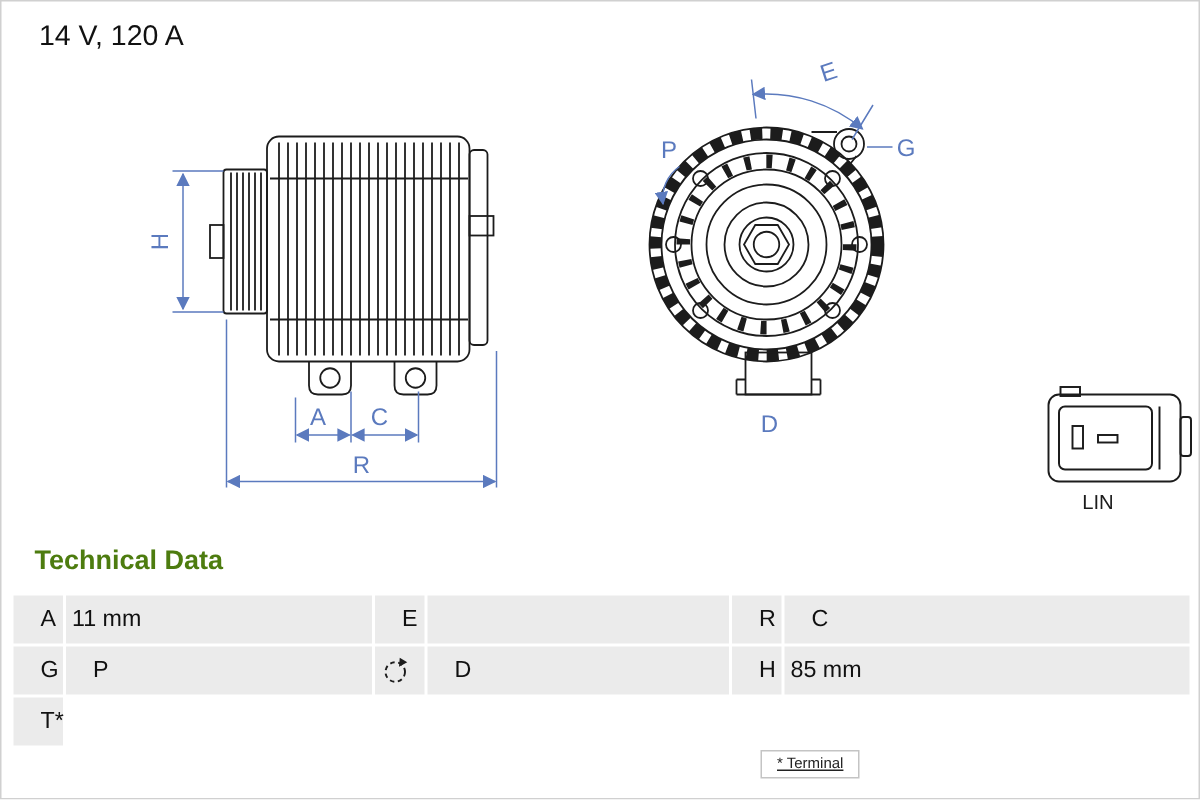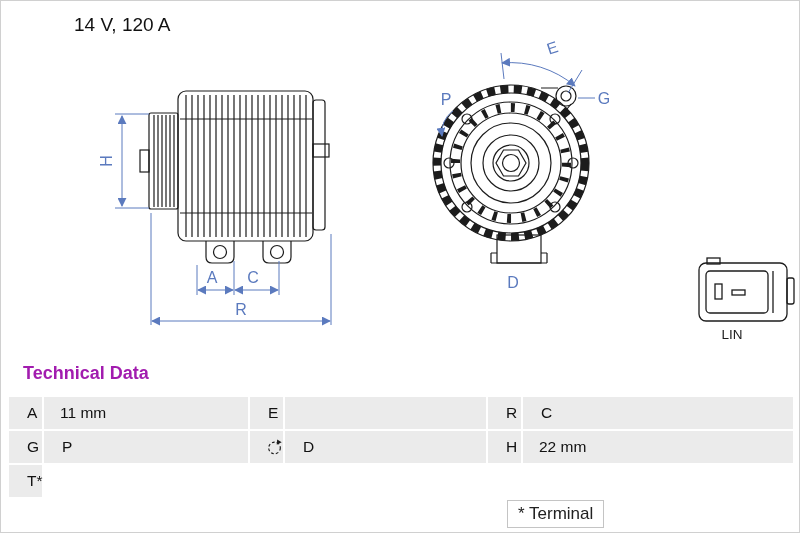--- a/index.html
+++ b/index.html
@@ -1,31 +1,31 @@
 <!DOCTYPE html>
 <html><head>
 <meta charset="utf-8">
 <style>
   * { margin:0; padding:0; box-sizing:border-box; }
   html,body { background:#fff; font-family:"Liberation Sans", sans-serif; }
   .canvas { position:relative; width:800px; height:533px; background:#fff;
             border:1px solid #d0d0d0; overflow:hidden; }
-  .header-title { position:absolute; left:25px; top:13px; font-size:19px; color:#111;margin-left:48px; }
+  .header-title { position:absolute; left:25px; top:13px; font-size:19px; color:#111; }
   .drawing-svg { position:absolute; left:0; top:0; font-family:"Liberation Sans", sans-serif; }
-  .td-title { position:absolute; left:22px; top:362px; font-size:18px; font-weight:bold; color:#a21caf; }
+  .td-title { position:absolute; left:22px; top:362px; font-size:18px; font-weight:bold; color:#4d7c0f; }
   .data-table { position:absolute; left:8px; top:396px; width:784px;
                 display:grid; grid-template-columns:33px 204px 33px 201px 33px 270px;
                 grid-auto-rows:32px; gap:2px; }
   .cell { background:#ebebeb; display:flex; align-items:center; font-size:15.5px;
           color:#111; white-space:nowrap; }
   .cell.letter { padding-left:18px; }
-  .cell.value  { padding-left:16px;text-align:center; }
+  .cell.value  { padding-left:4px;text-align:center; }
   .p-icon { display:inline-block; }
   .footnote { position:absolute; left:506px; top:499px; background:#fff;
-              border:1px solid #c4c4c4; font-size:17px; color:#222; padding:3px 10px; }
+              border:1px solid #c4c4c4; font-size:10px; color:#222; padding:3px 10px;text-decoration:underline; }
 </style>
 </head>
 <body>
 
 <div class="canvas">
 
   <div class="header-title">14 V, 120 A</div>
 
   <svg class="drawing-svg" width="800" height="533" viewBox="0 0 800 533">
     <defs>
@@ -134,19 +134,19 @@
     <div class="cell letter">P</div>
     <div class="cell value">
       <svg class="p-icon" width="19" height="19" viewBox="0 0 19 19">
         <circle cx="9.5" cy="10" r="6.5" fill="none" stroke="#1c1c1c" stroke-width="1.3" stroke-dasharray="3 2.4"></circle>
         <polygon points="12.5,0.5 17.5,3.5 12,6.5" fill="#1c1c1c"></polygon>
       </svg>
     </div>
 
     <div class="cell letter">D</div>
     <div class="cell letter">H</div>
-    <div class="cell value">22 mm</div>
+    <div class="cell value">85 mm</div>
     <div class="cell letter">T*</div>
   </div>
 
   <div class="footnote">* Terminal</div>
 
 </div>
 
 </body></html>

